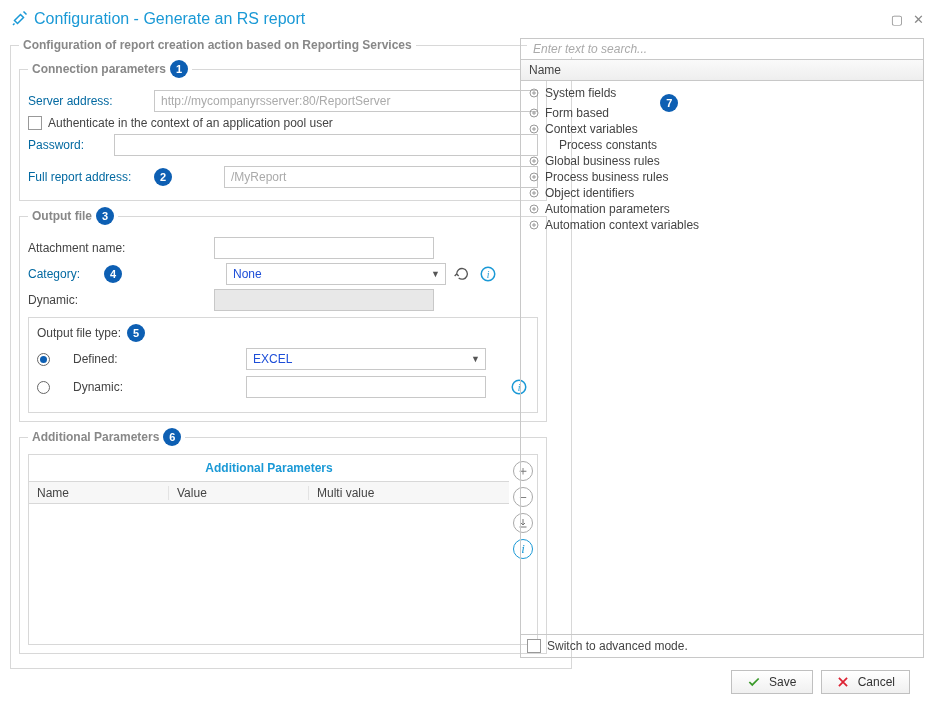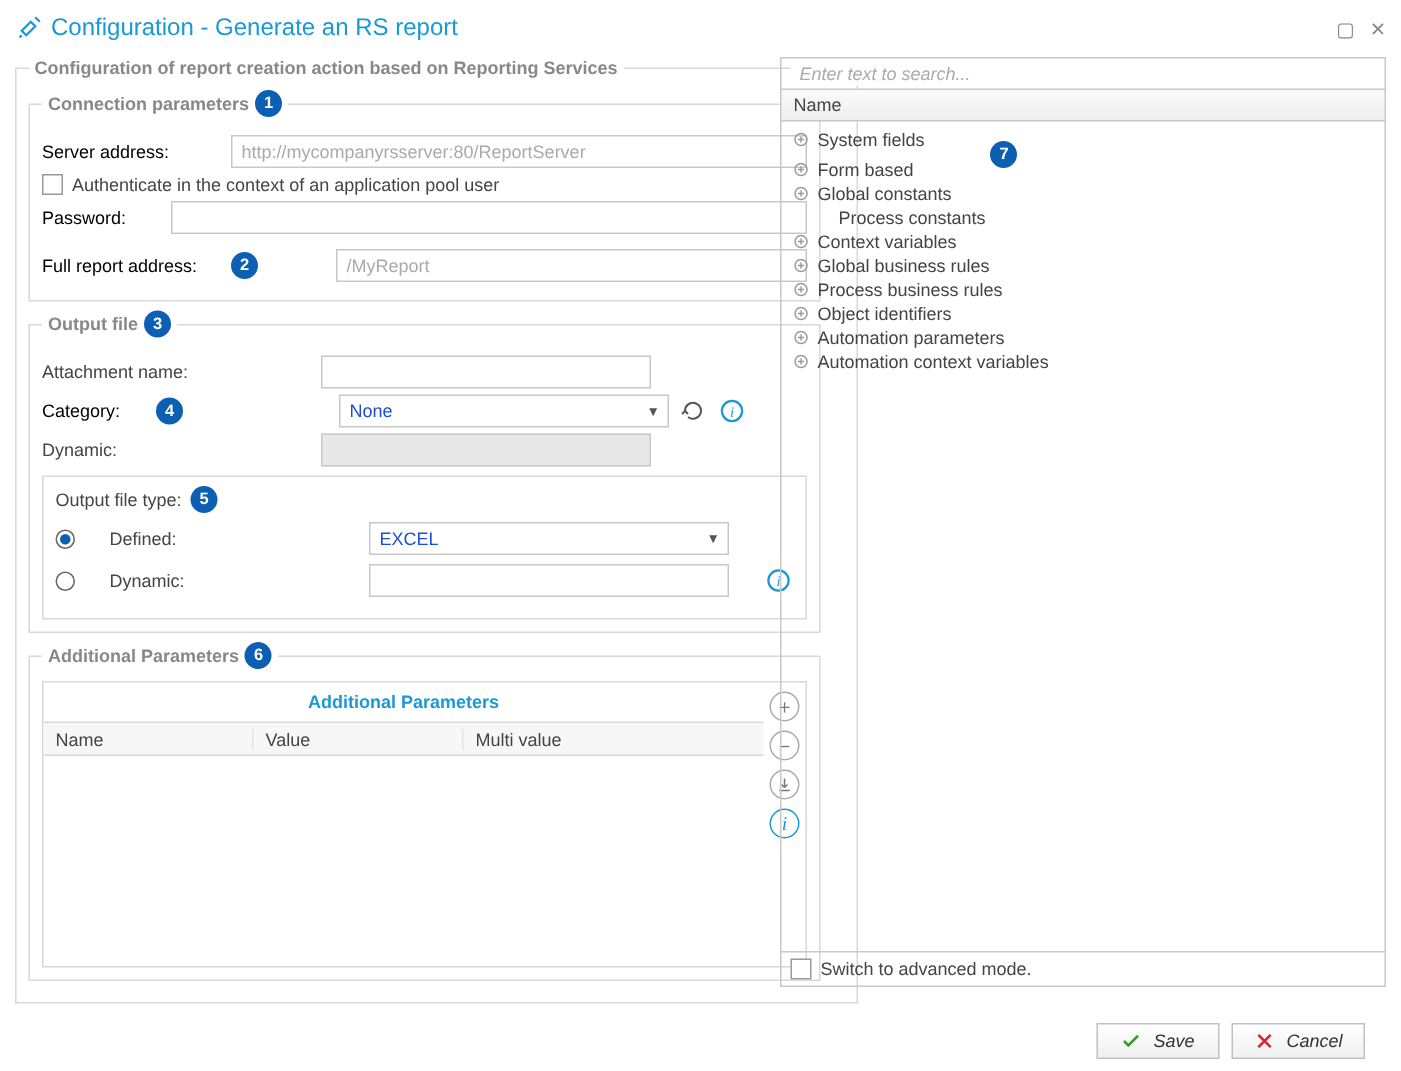--- a/index.html
+++ b/index.html
@@ -55,21 +55,21 @@
     align-items: center;
     justify-content: center;
     width: 18px; height: 18px;
     border-radius: 50%;
     background: #0d5fb3;
     color: #fff;
     font-size: 11px;
     font-weight: bold;
   }
   .row { display: flex; align-items: center; margin: 4px 0; gap: 6px; }
-  .label { width: 120px; color: #000000; }
+  .label { width: 120px; color: #0369a1; }
   .label-wide { width: 180px; color: #444; }
   input[type=text], select {
     border: 1px solid #c8c8c8;
     height: 22px;
     padding: 2px 6px;
     font-size: 12px;
     background: #fff;
     color: #1d4ed8;
   }
   input[type=text]::placeholder { color: #aaa; }
@@ -137,22 +137,22 @@
     padding: 1px 4px; cursor: pointer;
   }
   .expand-icon {
     width: 14px; height: 14px; color: #888;
     display: inline-flex; align-items: center; justify-content: center;
   }
   .adv-row { display: flex; align-items: center; gap: 6px; border: 1px solid #c8c8c8; border-top: none; padding: 4px 6px; }
   .footer {
     position: absolute;
     right: 24px;
-    bottom: 8px;
-    display: flex; gap: 8px; font-style: italic;
+    bottom: 20px;
+    display: flex; gap: 8px;
   }
   .btn {
     border: 1px solid #c0c0c0;
     background: linear-gradient(#fff,#f0f0f0);
     padding: 4px 14px;
     display: inline-flex; align-items: center; gap: 8px;
     cursor: pointer; font-size: 12px; color: #333;
     min-width: 82px; justify-content: center;
   }
   svg { display: block; }
@@ -332,35 +332,25 @@
             <span>Form based</span>
           </div>
           <div class="tree-item">
             <span class="expand-icon">
               <svg width="12" height="12" viewBox="0 0 24 24">
                 <circle cx="12" cy="12" r="8" fill="none" stroke="#999" stroke-width="2"></circle>
                 <path d="M8 12h8" stroke="#999" stroke-width="2"></path>
                 <path d="M12 8v8" stroke="#999" stroke-width="2"></path>
               </svg>
             </span>
-            <span>Global constants</span>
+            <span>Context variables</span>
           </div>
           <div class="tree-item">
             <span class="expand-icon"></span>
             <span style="margin-left: 14px;">Process constants</span>
-          </div>
-          <div class="tree-item">
-            <span class="expand-icon">
-              <svg width="12" height="12" viewBox="0 0 24 24">
-                <circle cx="12" cy="12" r="8" fill="none" stroke="#999" stroke-width="2"></circle>
-                <path d="M8 12h8" stroke="#999" stroke-width="2"></path>
-                <path d="M12 8v8" stroke="#999" stroke-width="2"></path>
-              </svg>
-            </span>
-            <span>Context variables</span>
           </div>
           <div class="tree-item">
             <span class="expand-icon">
               <svg width="12" height="12" viewBox="0 0 24 24">
                 <circle cx="12" cy="12" r="8" fill="none" stroke="#999" stroke-width="2"></circle>
                 <path d="M8 12h8" stroke="#999" stroke-width="2"></path>
                 <path d="M12 8v8" stroke="#999" stroke-width="2"></path>
               </svg>
             </span>
             <span>Global business rules</span>

